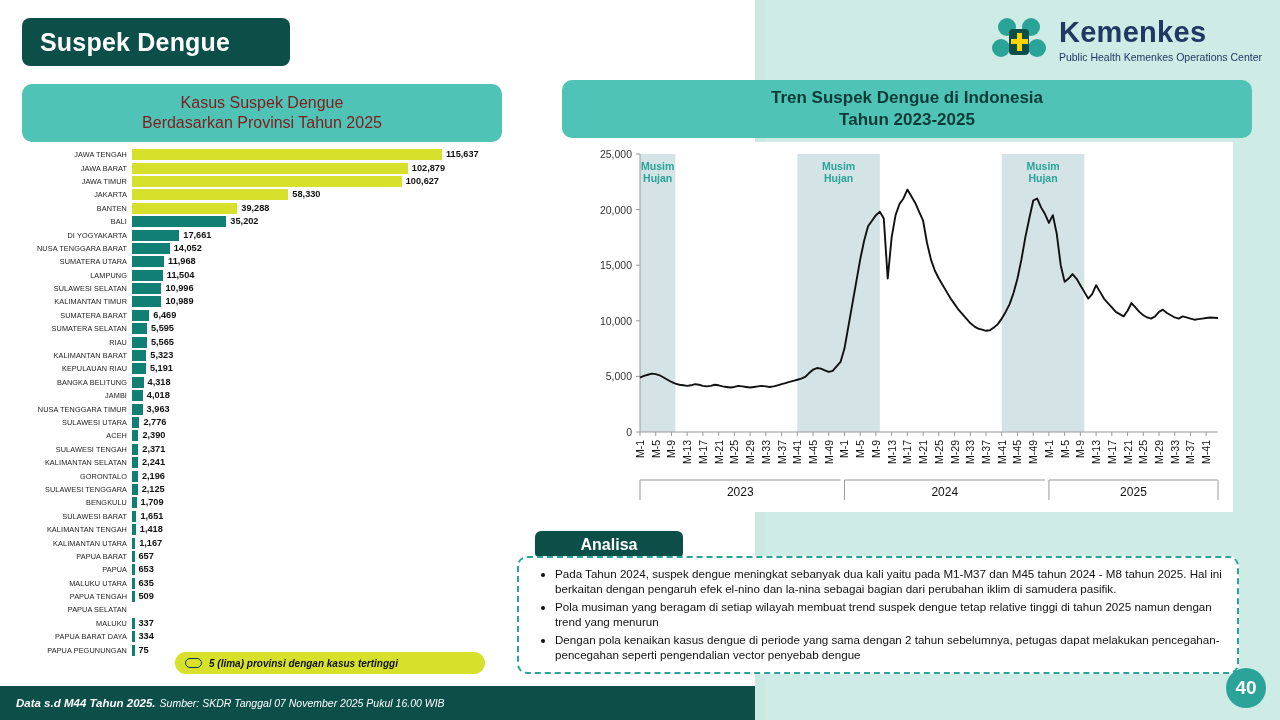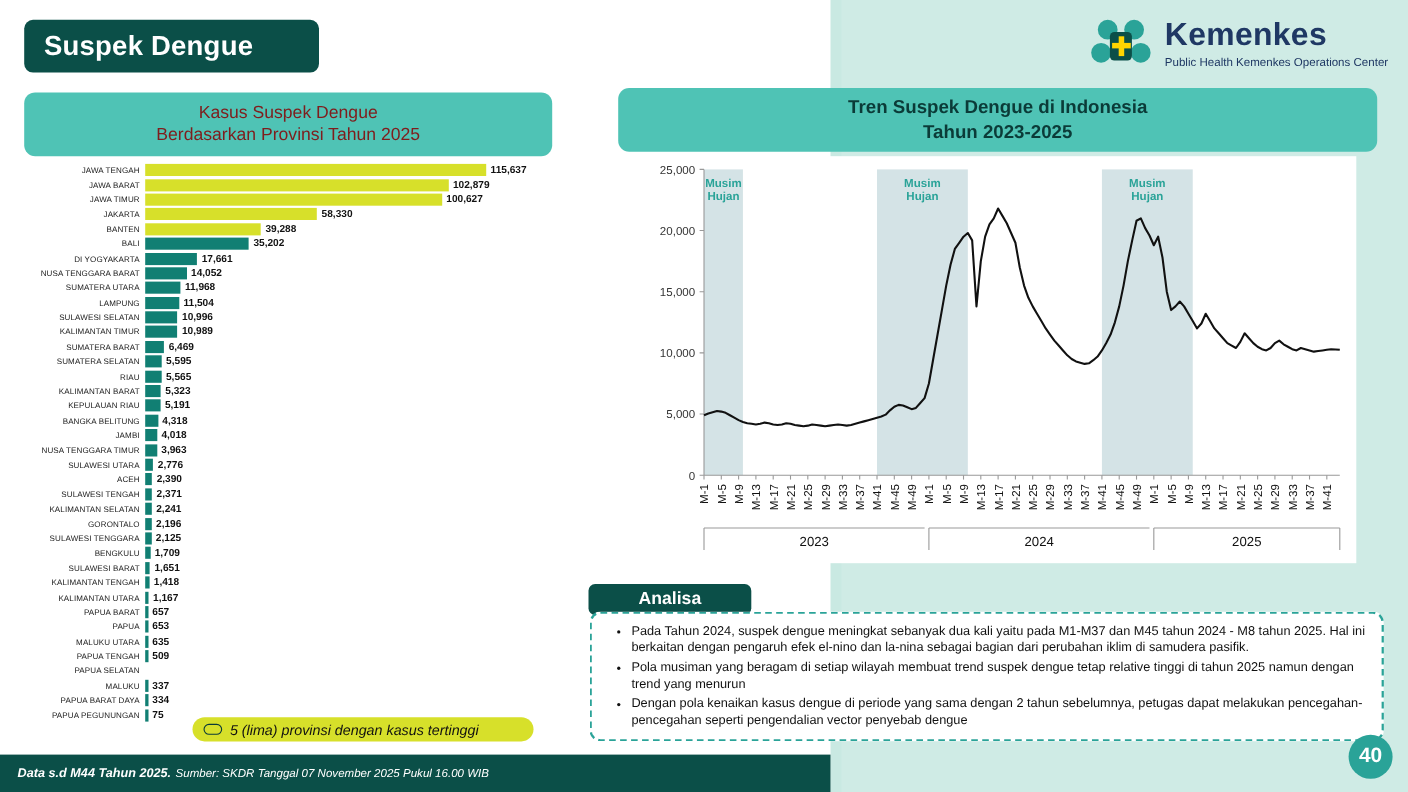--- a/index.html
+++ b/index.html
@@ -67,21 +67,21 @@
   .bar-value {
     position: absolute; top: 0px; font-size: 9.2px; font-weight: bold; color: #111;
     white-space: nowrap; line-height: 11px;
   }
   
   .legend-pill {
     position: absolute; left: 175px; top: 652px; width: 310px; height: 22px;
     background: #d7e02a; border-radius: 11px; display: flex; align-items: center;
     padding-left: 34px;
   }
-  .legend-pill span { font-size: 13px; font-style: italic; font-weight: normal; color: #111; }
+  .legend-pill span { font-size: 10px; font-style: italic; font-weight: bold; color: #111; }
   .legend-dot {
     position: absolute; left: 10px; top: 6px; width: 17px; height: 10px;
     border: 1.6px solid #0b3b38; border-radius: 5px; background: transparent;
   }
   
   .footer-bar {
     position: absolute; left: 0; bottom: 0; width: 755px; height: 34px;
     background: #0b4f48; display: flex; align-items: center; padding-left: 16px;
   }
   .footer-bar b { color: #fff; font-size: 11.5px; font-style: italic; }
@@ -97,21 +97,21 @@
     position: absolute; left: 578px; top: 142px; width: 655px; height: 370px;
     background: #ffffff;
   }
   .analisa-pill {
     position: absolute; left: 535px; top: 531px; width: 148px; height: 28px;
     background: #0b4f48; border-radius: 6px;
     display: flex; align-items: center; justify-content: center;
   }
   .analisa-pill span { color: #fff; font-size: 16px; font-weight: bold; }
   .analisa-box {
-    position: absolute; left: 536px; top: 556px; width: 722px; height: 118px;
+    position: absolute; left: 517px; top: 556px; width: 722px; height: 118px;
     border: 2px dashed #2aa398; border-radius: 10px; background: #ffffff;
     padding: 8px 12px 6px 10px;
   }
   .analisa-box ul { margin: 0; padding-left: 26px; }
   .analisa-box li {
     font-size: 11.6px; color: #111; line-height: 1.33; margin-bottom: 2px;
   }
   .page-num {
     position: absolute; right: 14px; bottom: 12px; width: 40px; height: 40px;
     border-radius: 50%; background: #2aa398; color: #fff;

